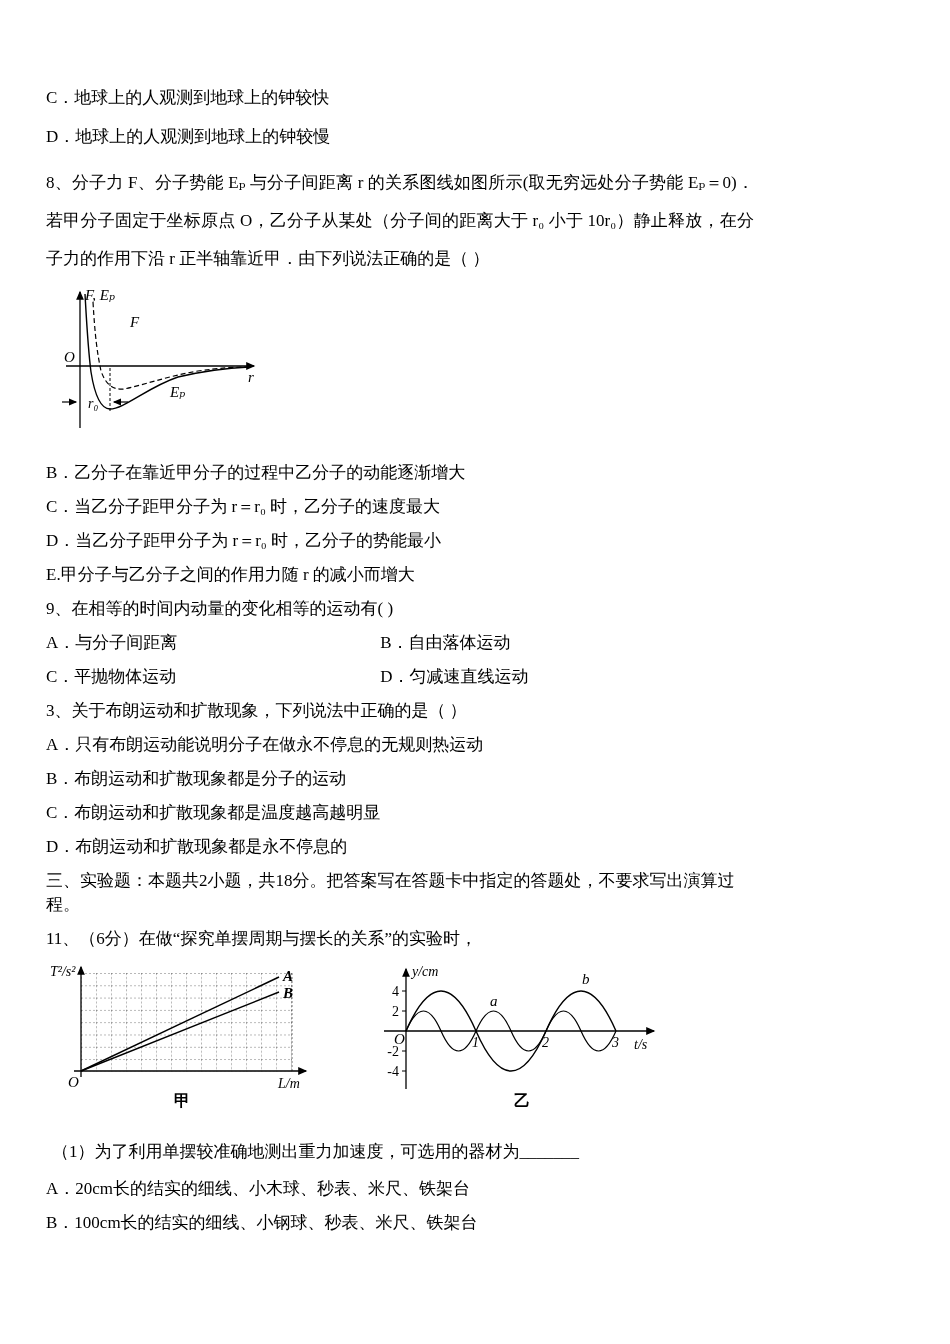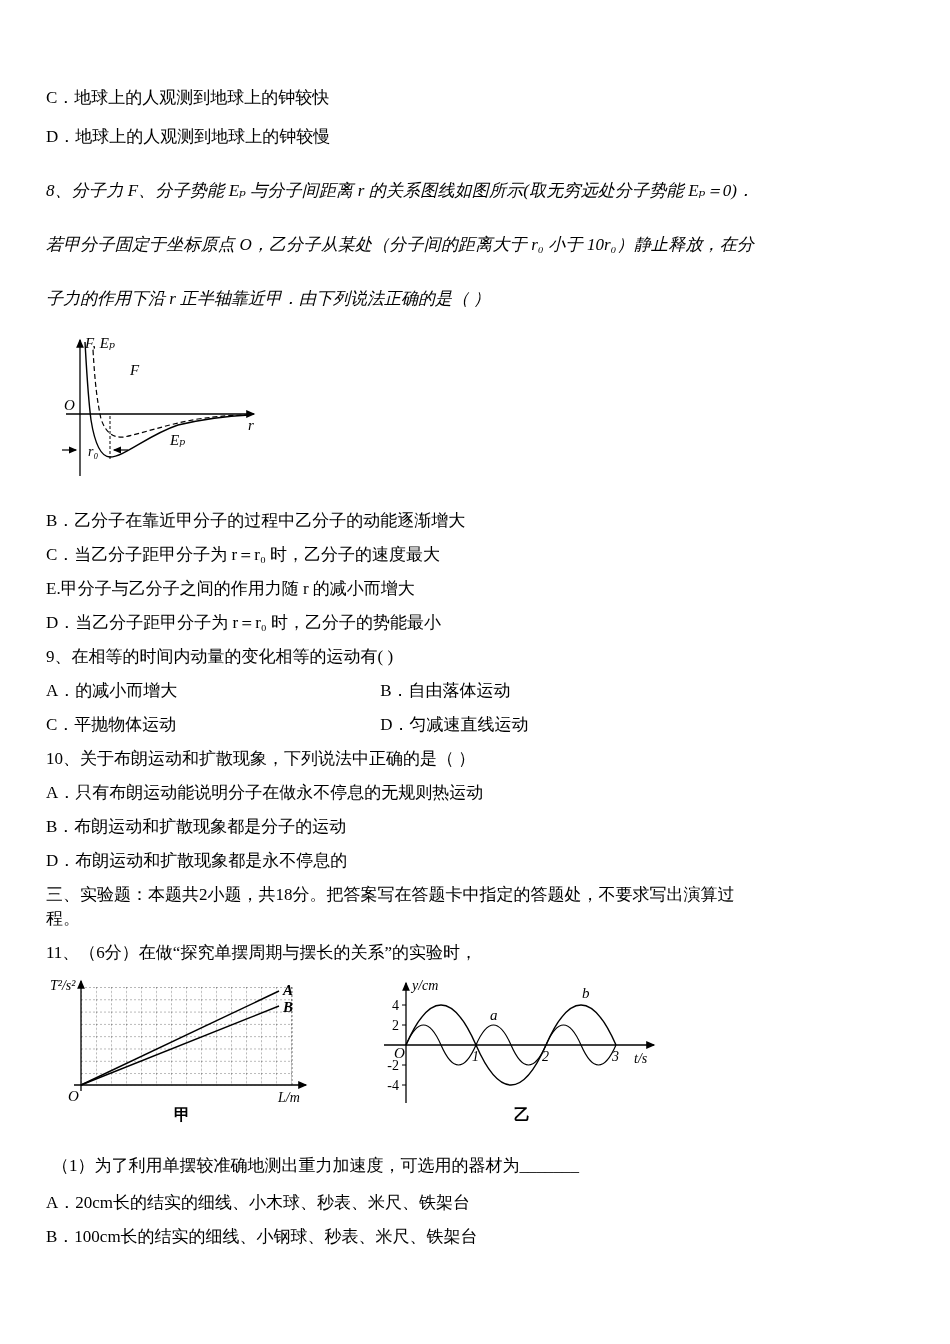--- a/index.html
+++ b/index.html
@@ -6,21 +6,21 @@
   .page{
     position:relative;
     width:800px;height:1344px;
     box-sizing:border-box;
     padding:86px 46px 0 46px;
     font-family:"Liberation Serif","DejaVu Serif",serif;
     font-size:17px;color:#000;
     overflow:hidden;
   }
   .line{margin:0 0 15px 0;line-height:24px;}
-  .stem{margin:0 0 6px 0;line-height:54px;text-align:justify;font-style:italic;}
+  .stem{margin:0 0 6px 0;line-height:38px;text-align:justify;}
   .opt{margin:0 0 10px 0;line-height:24px;}
   .figwrap{margin:4px 0 14px 6px;}
   .tworow{margin:0 0 10px 0;line-height:24px;}
   .tworow .col1{display:inline-block;width:330px;}
   .figsrow{display:flex;align-items:flex-end;gap:40px;margin:6px 0 26px 0;text-align:center;}
   .sub1{margin:26px 0 13px 6px;line-height:24px;}
   svg text{font-family:"Liberation Serif","DejaVu Serif",serif;}
   .it{font-style:italic;}
 </style>
 </head>
@@ -56,36 +56,37 @@
       <text x="12" y="78" font-size="15" class="it">O</text>
       <text x="196" y="98" font-size="15" class="it">r</text>
       <text x="78" y="43" font-size="15" class="it">F</text>
       <text x="118" y="113" font-size="15" class="it">Eₚ</text>
       <text x="36" y="124" font-size="14" class="it">r₀</text>
     </svg>
   </div>
 
   <p class="opt">B．乙分子在靠近甲分子的过程中乙分子的动能逐渐增大</p>
   <p class="opt">C．当乙分子距甲分子为 r＝r₀ 时，乙分子的速度最大</p>
+  <p class="opt">D．当乙分子距甲分子为 r＝r₀ 时，乙分子的势能最小</p>
   <p class="opt">E.甲分子与乙分子之间的作用力随 r 的减小而增大</p>
-  <p class="opt">D．当乙分子距甲分子为 r＝r₀ 时，乙分子的势能最小</p>
 
   <p class="opt">9、在相等的时间内动量的变化相等的运动有(  )</p>
   <p class="tworow">
-    <span class="col1">A．的减小而增大</span>
+    <span class="col1">A．与分子间距离</span>
     <span>B．自由落体运动</span>
   </p>
   <p class="tworow">
     <span class="col1">C．平抛物体运动</span>
     <span>D．匀减速直线运动</span>
   </p>
 
-  <p class="opt">10、关于布朗运动和扩散现象，下列说法中正确的是（      ）</p>
+  <p class="opt">3、关于布朗运动和扩散现象，下列说法中正确的是（      ）</p>
   <p class="opt">A．只有布朗运动能说明分子在做永不停息的无规则热运动</p>
   <p class="opt">B．布朗运动和扩散现象都是分子的运动</p>
+  <p class="opt">C．布朗运动和扩散现象都是温度越高越明显</p>
   <p class="opt">D．布朗运动和扩散现象都是永不停息的</p>
 
   <p class="opt">三、实验题：本题共2小题，共18分。把答案写在答题卡中指定的答题处，不要求写出演算过程。</p>
   <p class="opt">11、（6分）在做“探究单摆周期与摆长的关系”的实验时，</p>
 
   <div class="figsrow">
 
     <div>
       <svg width="280" height="148" viewBox="0 0 280 148">
         <defs>

